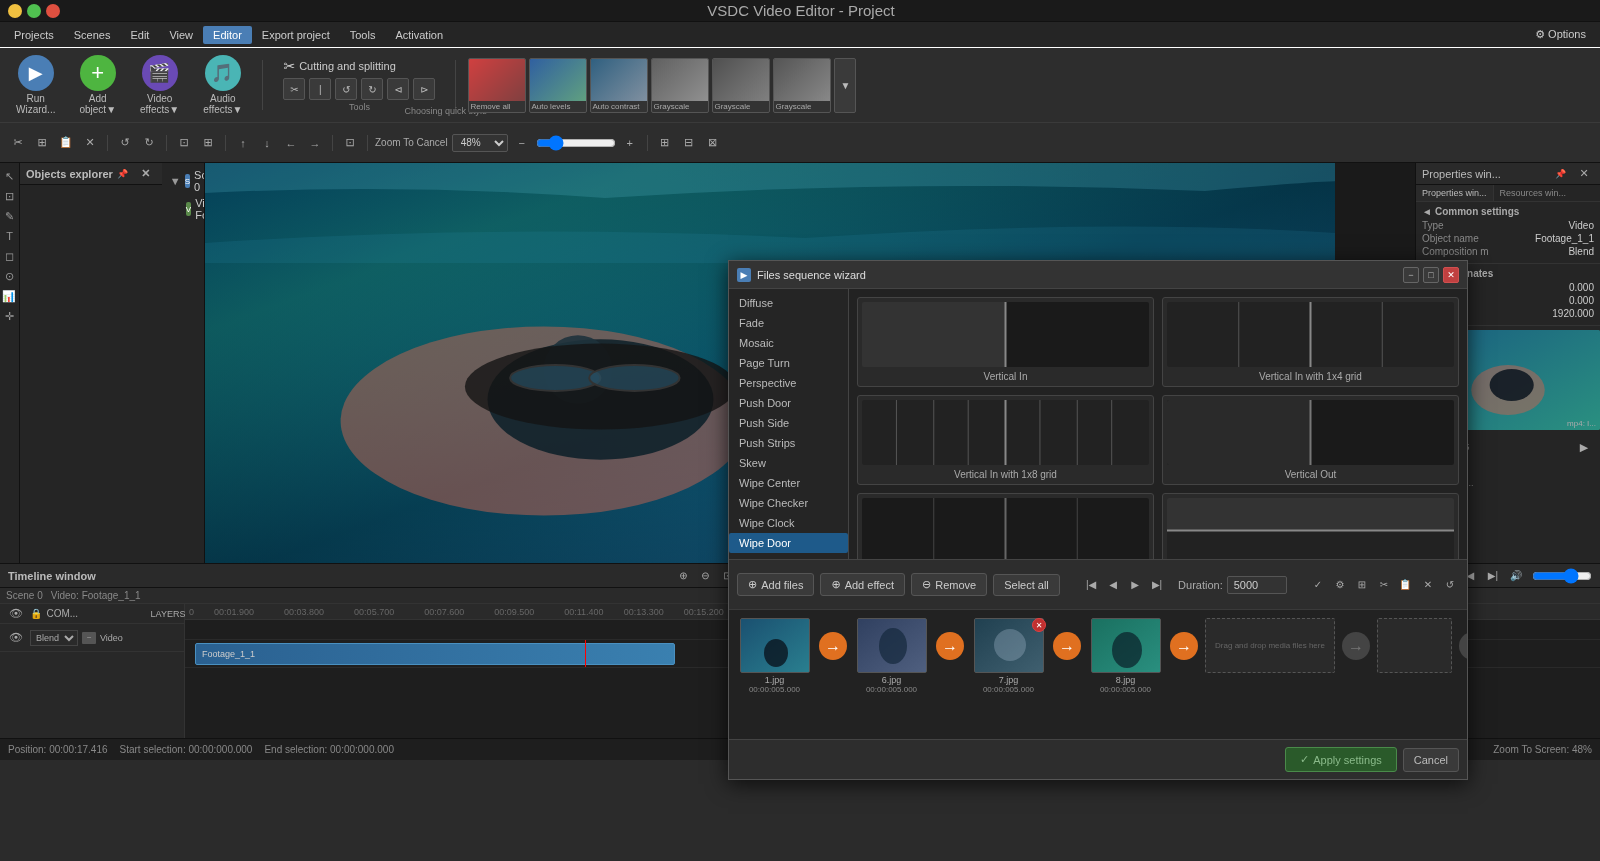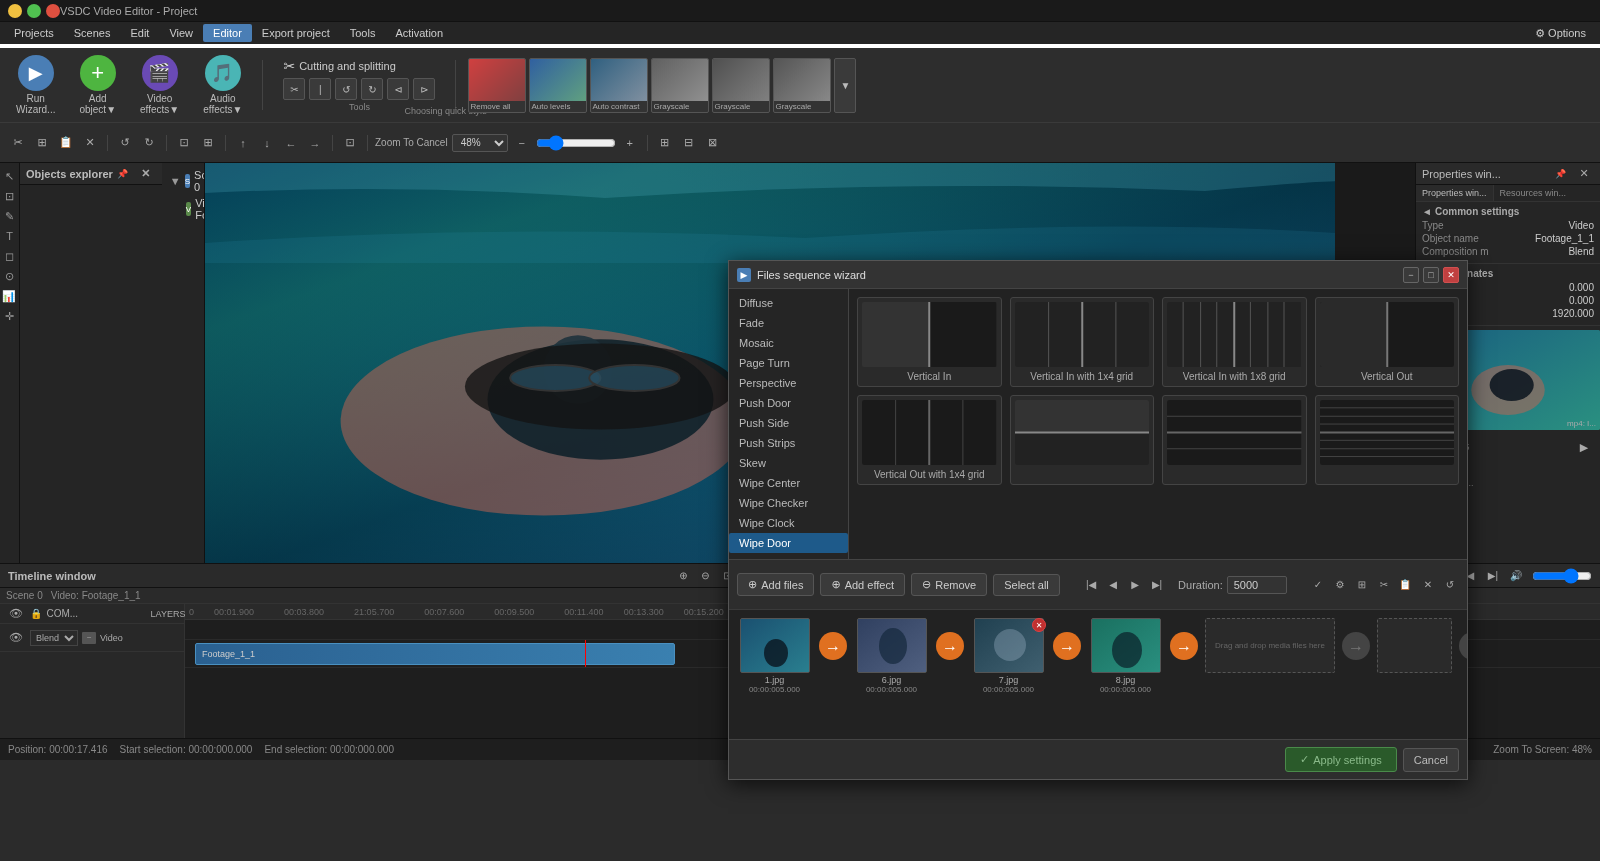--- a/index.html
+++ b/index.html
@@ -1,27 +1,27 @@
 <!DOCTYPE html>
 <html><head>
   <meta charset="utf-8">
   <style>
     * { margin: 0; padding: 0; box-sizing: border-box; }
     body { width: 1600px; height: 861px; overflow: hidden; background: #2b2b2b; font-family: 'Segoe UI', Arial, sans-serif; font-size: 11px; color: #ccc; }
 
     
     #titlebar { height: 22px; background: #1a1a1a; display: flex; align-items: center; justify-content: space-between; padding: 0 8px; border-bottom: 1px solid #111; }
-    #titlebar-title { color: #aaa; font-size: 11px; flex: 1; }
+    #titlebar-title { color: #aaa; font-size: 15px; flex: 1; text-align: center; }
     .titlebar-btn { width: 14px; height: 14px; border-radius: 50%; border: none; cursor: pointer; }
     .btn-min { background: #f0c040; }
     .btn-max { background: #50c050; }
     .btn-close { background: #e05040; }
 
     
-    #menubar { height: 26px; background: #252525; display: flex; align-items: center; padding: 0 4px; border-bottom: 4px solid #ffffff; }
+    #menubar { height: 26px; background: #252525; display: flex; align-items: center; padding: 0 4px; border-bottom: 1px solid #ffffff; }
     .menu-item { padding: 3px 10px; color: #ccc; cursor: pointer; font-size: 11px; border-radius: 2px; }
     .menu-item.active { background: #4a7eb5; color: #fff; }
     #menubar-right { margin-left: auto; display: flex; align-items: center; gap: 4px; }
 
     
     #toolbar-area { height: 115px; background: #2d2d2d; border-bottom: 1px solid #111; display: flex; flex-direction: column; }
     #toolbar-row1 { height: 75px; display: flex; align-items: center; padding: 4px 8px; gap: 8px; border-bottom: 1px solid #3a3a3a; }
     #toolbar-row2 { height: 40px; display: flex; align-items: center; padding: 2px 8px; gap: 4px; }
     .toolbar-btn-large { display: flex; flex-direction: column; align-items: center; justify-content: center; padding: 4px 8px; cursor: pointer; border-radius: 3px; min-width: 50px; }
     .toolbar-icon-circle { width: 36px; height: 36px; border-radius: 50%; background: #4a7eb5; display: flex; align-items: center; justify-content: center; color: white; font-size: 18px; margin-bottom: 2px; }
@@ -440,21 +440,21 @@
         <div style="width:14px;height:12px;background:#555;border-radius:1px;display:flex;align-items:center;justify-content:center;font-size:8px;">~</div>
         <span style="font-size:9px;">Video</span>
       </div>
     </div>
     <div id="timeline-tracks">
 
       <div class="tl-ruler">
         <span style="margin-right:20px;">0</span>
         <span style="margin-right:30px;">00:01.900</span>
         <span style="margin-right:30px;">00:03.800</span>
-        <span style="margin-right:30px;">21:05.700</span>
+        <span style="margin-right:30px;">00:05.700</span>
         <span style="margin-right:30px;">00:07.600</span>
         <span style="margin-right:30px;">00:09.500</span>
         <span style="margin-right:20px;">00:11.400</span>
         <span style="margin-right:20px;">00:13.300</span>
         <span style="margin-right:20px;">00:15.200</span>
         <span style="margin-right:20px;">00:17.100</span>
         <span style="margin-right:20px;">00:19.000</span>
         <span>00:20.900</span>
       </div>
 
@@ -505,21 +505,21 @@
         <div class="wizard-effect-item">Skew</div>
         <div class="wizard-effect-item">Wipe Center</div>
         <div class="wizard-effect-item">Wipe Checker</div>
         <div class="wizard-effect-item">Wipe Clock</div>
         <div class="wizard-effect-item selected">Wipe Door</div>
         <div class="wizard-effect-item">Wipe Side</div>
 
       </div>
 
       <div id="wizard-right">
-        <div style="display:grid;grid-template-columns:repeat(4,1fr);gap:8px;">
+        <div style="display:grid;grid-template-columns:repeat(2,1fr);gap:8px;">
 
           <div class="wizard-effect-card">
             <div class="wizard-card-thumb">
               <svg width="100%" height="100%">
                 <rect width="100%" height="100%" fill="#2a2a2a"></rect>
                 <line x1="0" y1="50%" x2="50%" y2="50%" stroke="#444" stroke-width="1"></line>
                 <rect x="0" y="0" width="50%" height="100%" fill="#333"></rect>
                 <rect x="50%" y="0" width="50%" height="100%" fill="#1a1a1a"></rect>
                 <line x1="50%" y1="0" x2="50%" y2="100%" stroke="#888" stroke-width="2"></line>
               </svg>

